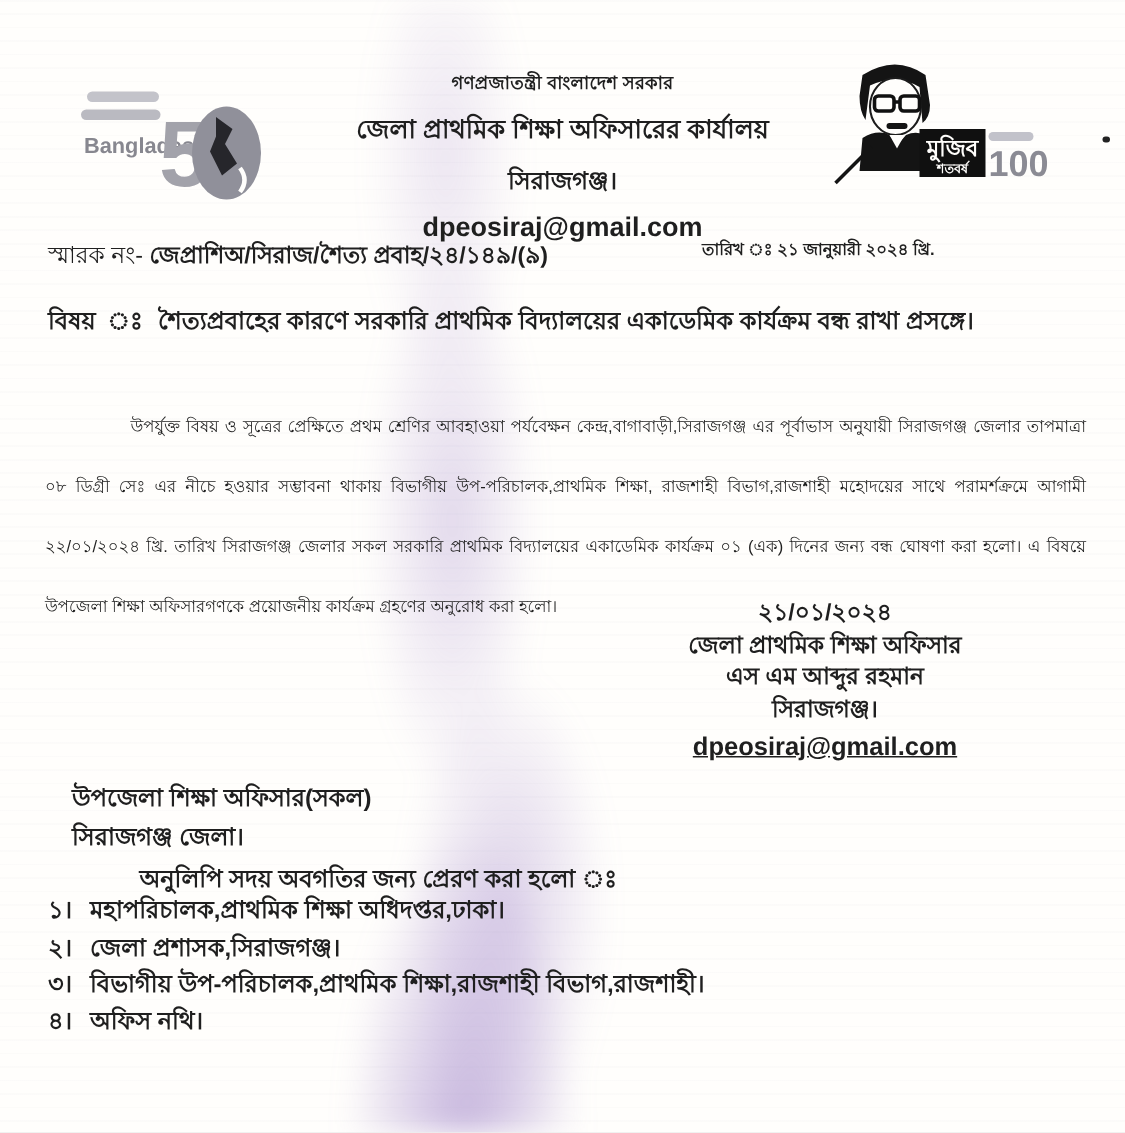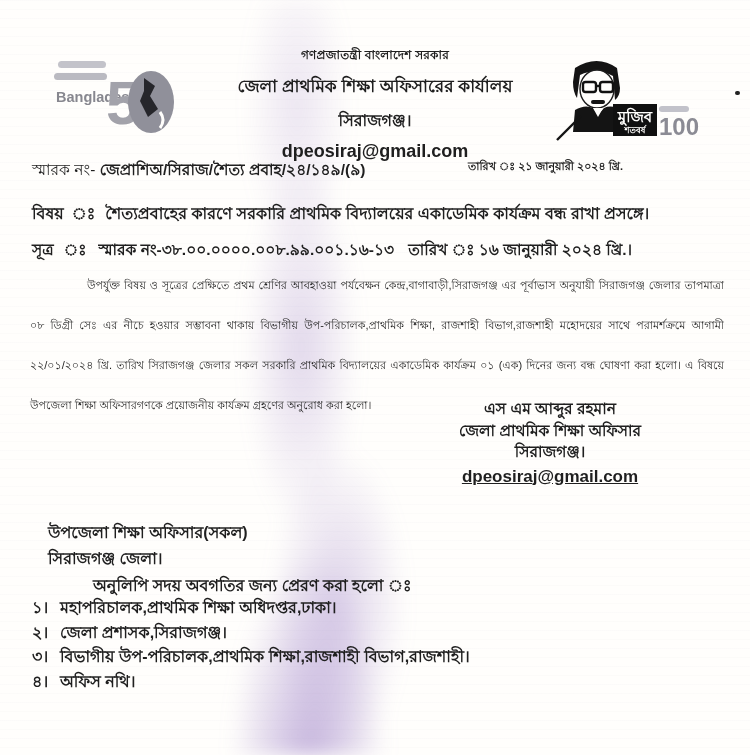--- a/index.html
+++ b/index.html
@@ -29,21 +29,21 @@
   }
   .dot-artifact { position:absolute; left:735px; top:91px; width:5px; height:4px; background:#222; border-radius:2px; }
 
   
   .hdr-center { position:absolute; left:185px; top:46px; width:380px; text-align:center; }
   .hdr-center .l1 { font-size:12px; font-weight:700; letter-spacing:.2px; }
   .hdr-center .l2 { font-size:17px; font-weight:700; margin-top:7px; }
   .hdr-center .l3 { font-size:16px; font-weight:600; margin-top:7px; }
   .hdr-center .l4 { font-size:18px; font-weight:700; margin-top:6px; }
   .logo-left  { position:absolute; left:48px;  top:52px; width:132px; height:90px; }
-  .logo-right { position:absolute; left:555px; top:58px; width:150px; height:88px; }
+  .logo-right { position:absolute; left:555px; top:40px; width:150px; height:88px; }
 
   
   .memo-line { position:absolute; left:32px; top:158px; font-size:15.5px; }
   .memo-line .num { font-weight:700; }
   .memo-date { position:absolute; left:468px; top:158px; font-size:11px; font-weight:700; }
 
   
   .subject-line { position:absolute; left:32px; top:201px; font-size:16px; }
   .subject-line .lbl { font-weight:600; }
   .subject-line .sep { margin:0 10px 0 8px; font-weight:700; }
@@ -128,29 +128,27 @@
   <div class="memo-line">
     <span class="lbl">স্মারক নং-</span>
     <span class="num">জেপ্রাশিঅ/সিরাজ/শৈত্য প্রবাহ/২৪/১৪৯/(৯)</span>
   </div>
   <div class="memo-date">তারিখ ঃ ২১ জানুয়ারী ২০২৪ খ্রি.</div>
 
   <div class="subject-line">
     <span class="lbl">বিষয়</span><span class="sep">ঃ</span><span class="txt">শৈত্যপ্রবাহের কারণে সরকারি প্রাথমিক বিদ্যালয়ের একাডেমিক কার্যক্রম বন্ধ রাখা প্রসঙ্গে।</span>
   </div>
 
-  <div class="ref-line">
-    <span class="lbl">সূত্র</span><span class="sep">ঃ</span><span class="memo">স্মারক নং-৩৮.০০.০০০০.০০৮.৯৯.০০১.১৬-১৩</span><span class="date">তারিখ ঃ ১৬ জানুয়ারী ২০২৪ খ্রি.।</span>
-  </div>
 
   <div class="body-par">উপর্যুক্ত বিষয় ও সূত্রের প্রেক্ষিতে প্রথম শ্রেণির আবহাওয়া পর্যবেক্ষন কেন্দ্র,বাগাবাড়ী,সিরাজগঞ্জ এর পূর্বাভাস অনুযায়ী সিরাজগঞ্জ জেলার তাপমাত্রা ০৮ ডিগ্রী সেঃ এর নীচে হওয়ার সম্ভাবনা থাকায় বিভাগীয় উপ-পরিচালক,প্রাথমিক শিক্ষা, রাজশাহী বিভাগ,রাজশাহী মহোদয়ের সাথে পরামর্শক্রমে আগামী ২২/০১/২০২৪ খ্রি. তারিখ সিরাজগঞ্জ জেলার সকল সরকারি প্রাথমিক বিদ্যালয়ের একাডেমিক কার্যক্রম ০১ (এক) দিনের জন্য বন্ধ ঘোষণা করা হলো। এ বিষয়ে উপজেলা শিক্ষা অফিসারগণকে প্রয়োজনীয় কার্যক্রম গ্রহণের অনুরোধ করা হলো।</div>
 
   <div class="sig-block">
+    <div>২১/০১/২০২৪</div>
+    <div>জেলা প্রাথমিক শিক্ষা অফিসার</div>
     <div>এস এম আব্দুর রহমান</div>
-    <div>জেলা প্রাথমিক শিক্ষা অফিসার</div>
     <div>সিরাজগঞ্জ।</div>
     <div class="email">dpeosiraj@gmail.com</div>
   </div>
 
   <div class="addr-block">
     <div>উপজেলা শিক্ষা অফিসার(সকল)</div>
     <div>সিরাজগঞ্জ জেলা।</div>
   </div>
 
   <div class="dist-head">অনুলিপি সদয় অবগতির জন্য প্রেরণ করা হলো ঃ</div>

